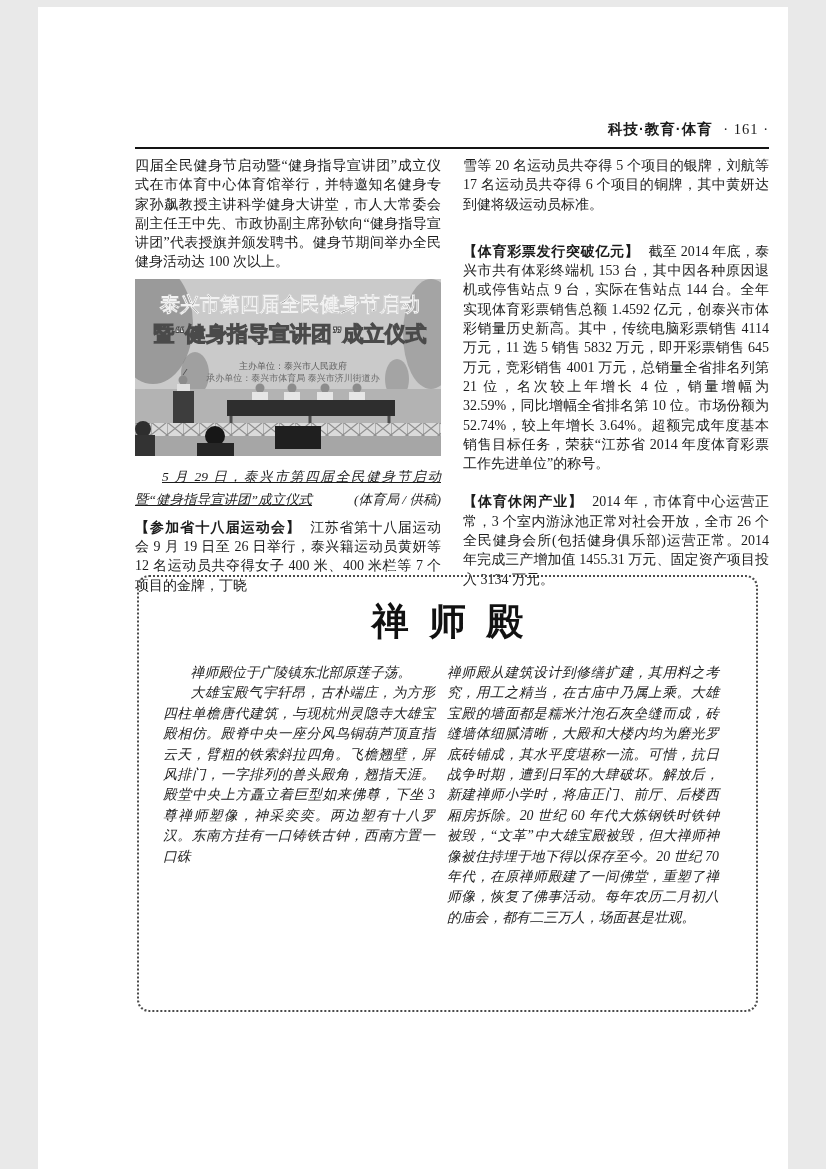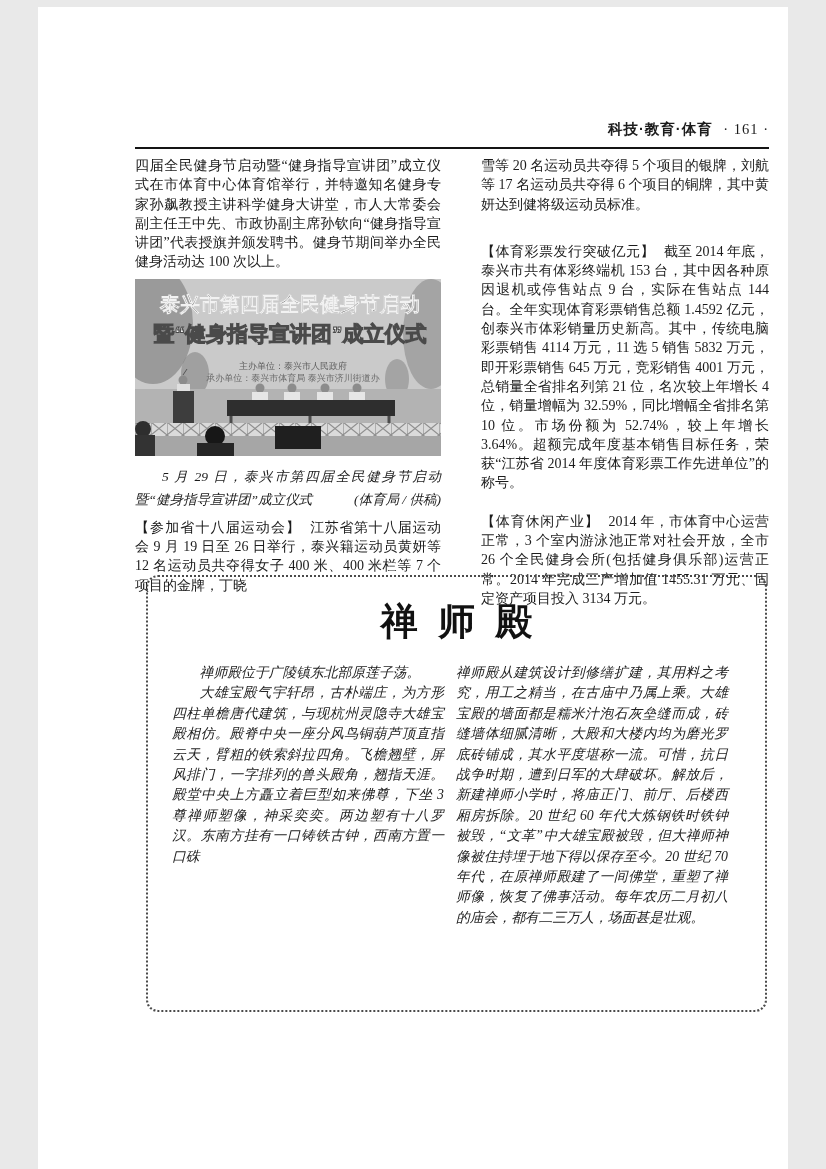--- a/index.html
+++ b/index.html
@@ -11,42 +11,42 @@
   .content { position:absolute; left:97px; top:0; width:634px; }
 
   .page-header {
     position:absolute; top:113px; right:0; text-align:right;
     font-size:14.5px; letter-spacing:1px; white-space:nowrap;
   }
   .ph-section { font-family:"Liberation Sans","DejaVu Sans",sans-serif; font-weight:bold; }
   .ph-page { font-family:"Liberation Serif","DejaVu Serif",serif; padding-left:6px; }
   .header-rule { position:absolute; top:140px; left:0; width:634px; height:2px; background:#141414; }
 
-  .columns { position:absolute; top:149px; left:0; width:634px; display:flex; gap:40px; }
+  .columns { position:absolute; top:149px; left:0; width:634px; display:flex; gap:22px; }
   .col { width:306px; }
 
   p.body, p.entry { margin:0; font-size:14px; line-height:19.3px; text-align:justify; text-justify:inter-character; }
   p.cont { text-indent:0; }
   .etitle {
-    font-family:"Liberation Sans","DejaVu Sans",sans-serif; font-weight:normal;
+    font-family:"Liberation Sans","DejaVu Sans",sans-serif; font-weight:bold;
     padding-right:9px; letter-spacing:0.5px;
   }
   .entry.e1 { margin-top:7px; }
   .entry.e2 { margin-top:28px; }
   .entry.e3 { margin-top:19px; }
 
   .photo { margin-top:7px; width:306px; height:177px; line-height:0; }
   .caption {
     margin:9px 0 0; font-size:13.5px; line-height:23px; text-indent:2em;
-    font-style:italic; text-align:justify;
+    font-style:italic; text-align:justify;text-decoration:underline;
   }
   .credit { float:right; }
 
   .feature-box {
-    position:absolute; top:568px; left:11px; width:621px; height:437px;
+    position:absolute; top:568px; left:2px; width:621px; height:437px;
     box-sizing:border-box; border:2px dotted #4a4a4a; border-radius:12px;
     padding:12px 24px 16px;
   }
   .box-title {
     text-align:center; font-size:37px; font-weight:bold; color:#111;
     letter-spacing:0.55em; text-indent:0.55em; margin-top:8px;
     font-family:"Liberation Serif","DejaVu Serif",serif;
   }
   .box-cols { display:flex; gap:12px; margin-top:16px; }
   .box-col { width:272px; font-style:italic; }

